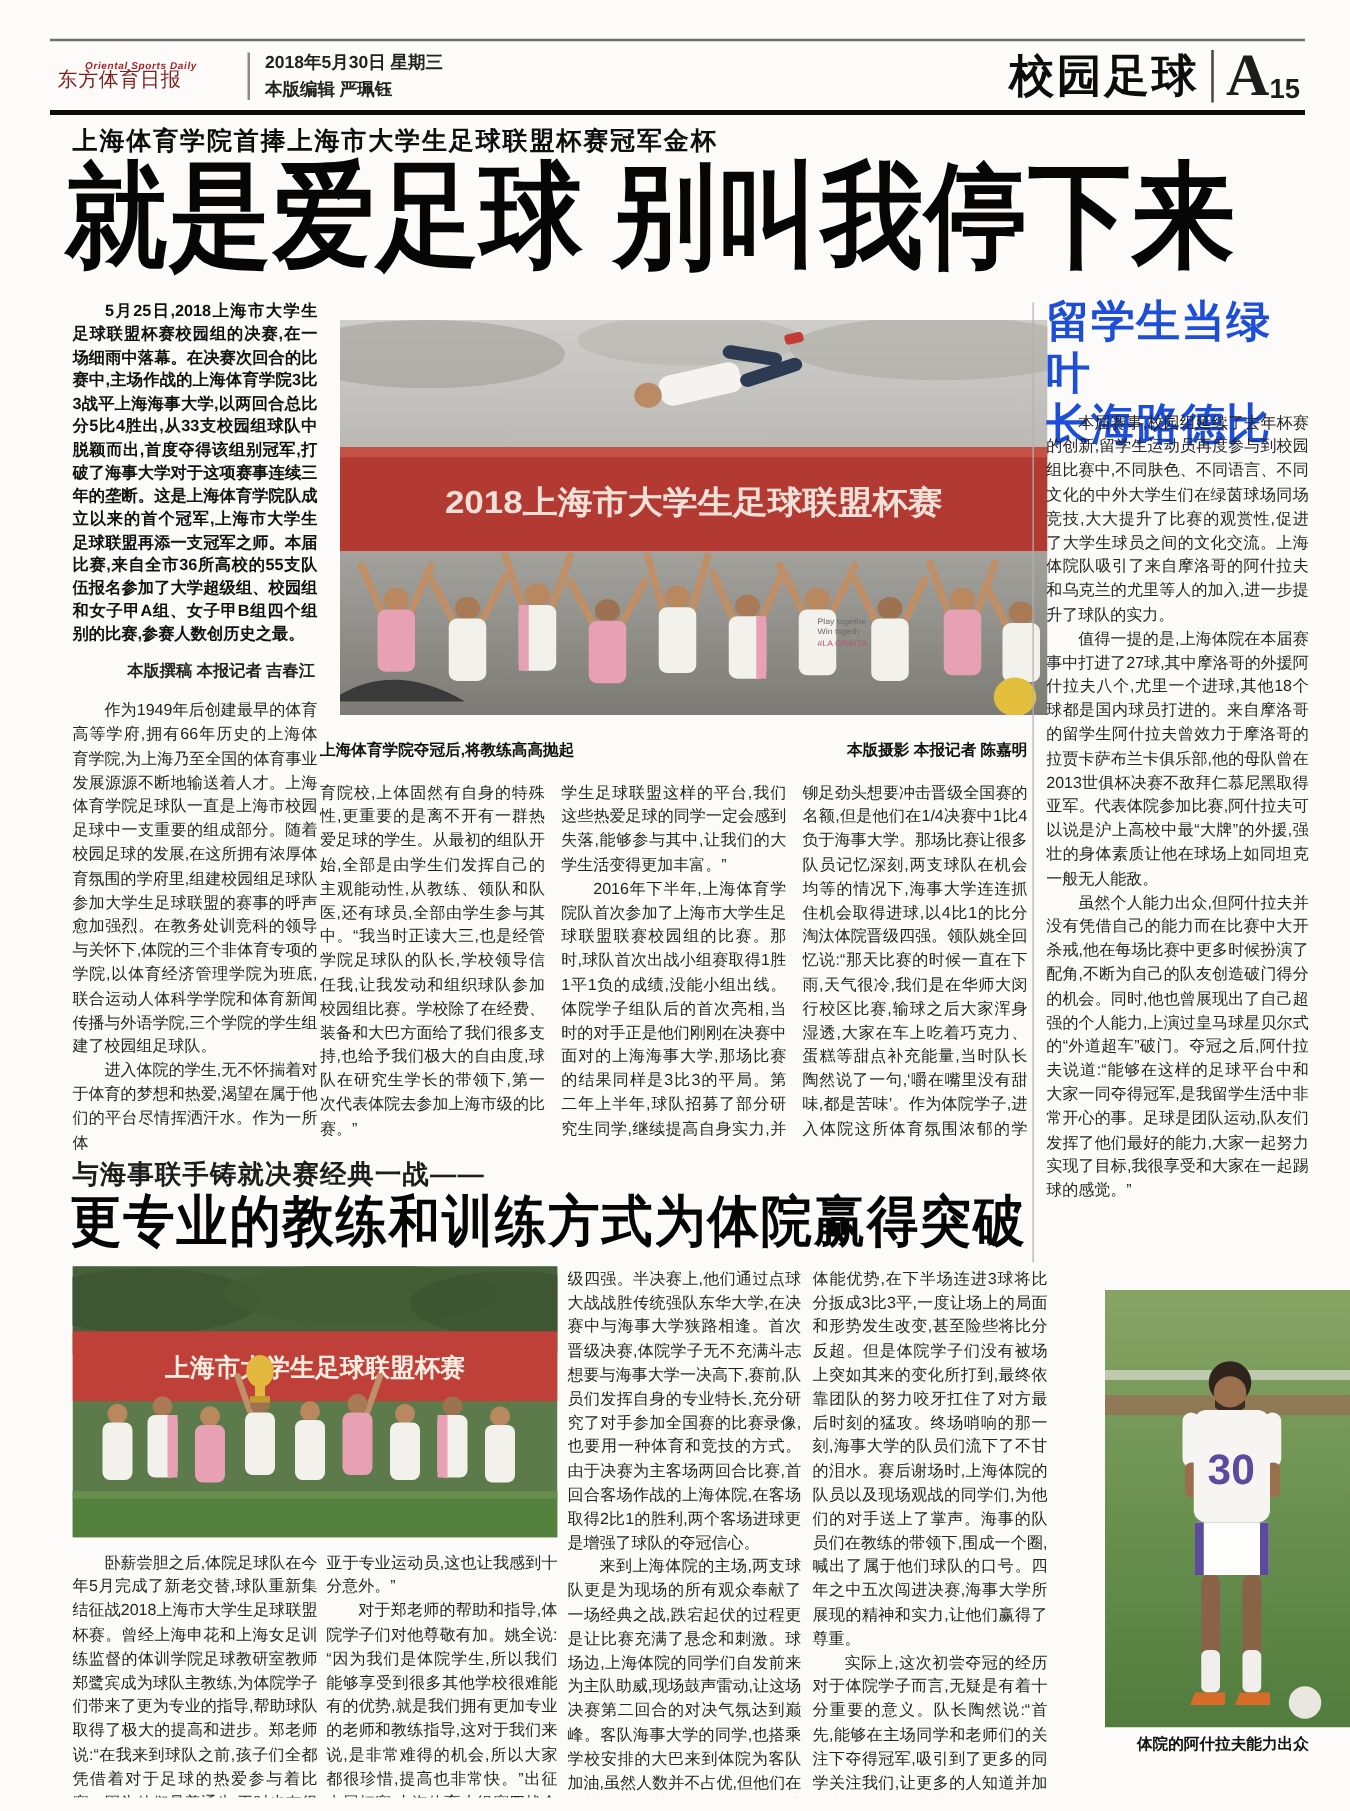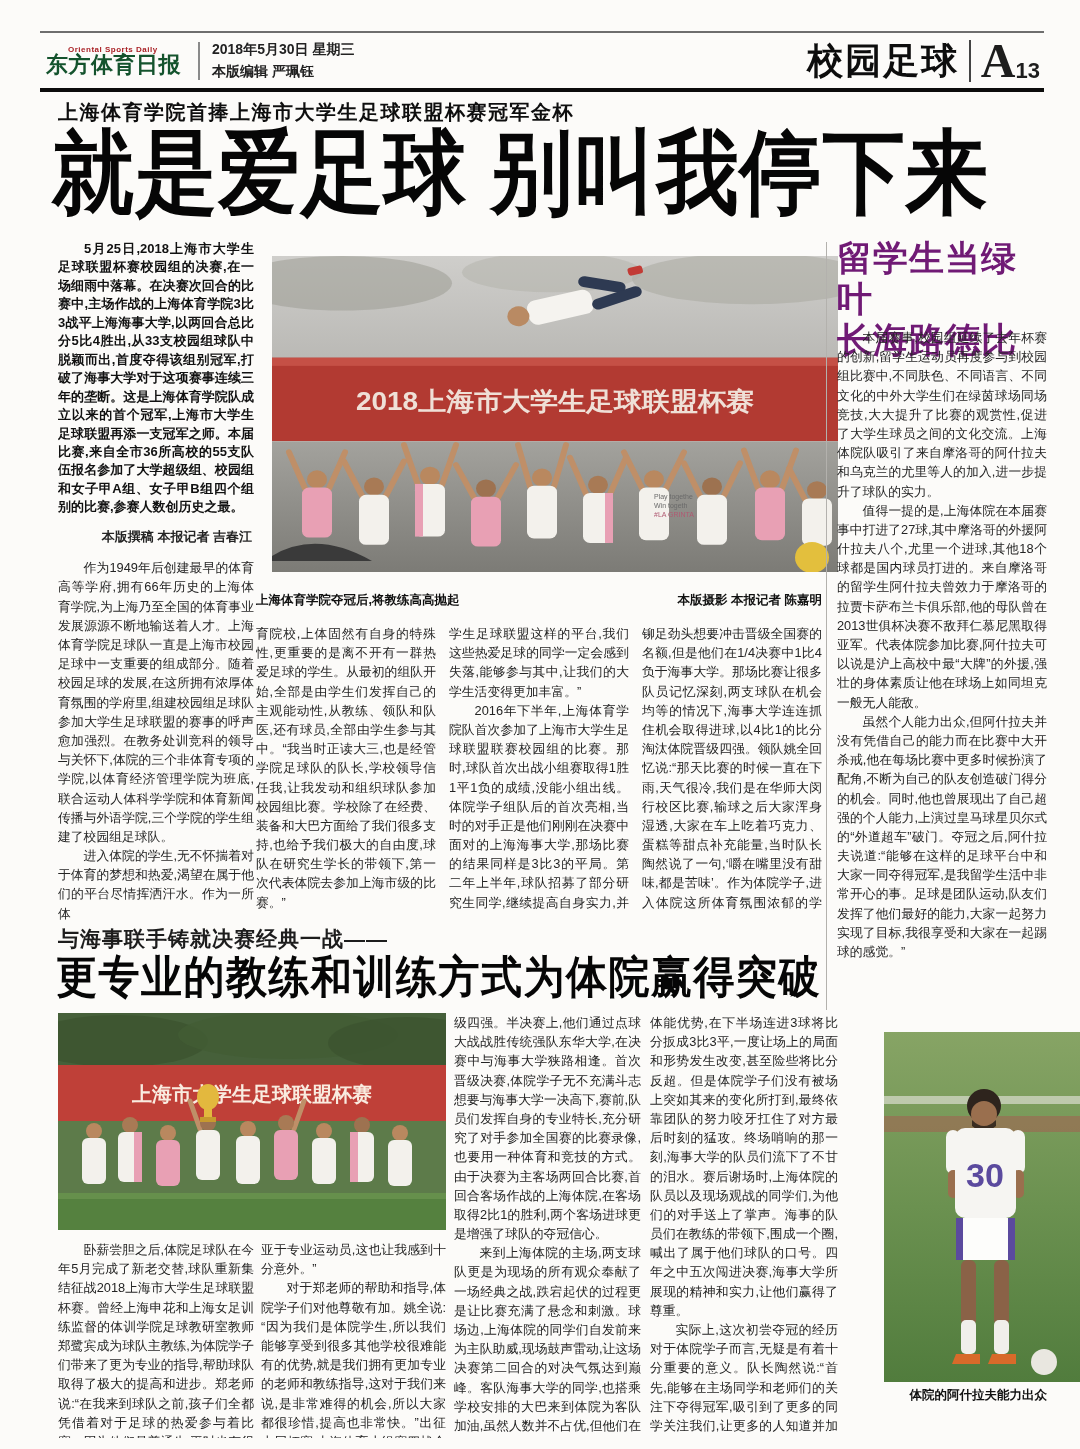--- a/index.html
+++ b/index.html
@@ -5,22 +5,22 @@
   html,body{margin:0;padding:0;background:#e8e6e2;}
   .page{
     position:relative; width:1080px; height:1449px; margin:0 auto;
     background:#fcfbf9; overflow:hidden; color:#1d1d1d;
     font-family:"Liberation Sans","DejaVu Sans",sans-serif;
   }
   
   .rule-top{position:absolute;left:40px;right:36px;top:31px;border-top:2px solid #6e6e6e;}
   .masthead{position:absolute;left:46px;right:40px;top:38px;height:46px;display:flex;align-items:center;}
   .logo{width:140px;line-height:1;}
-  .logo-en{color:#a81f24;font-size:8px;font-weight:bold;letter-spacing:.5px;margin-left:22px;}
-  .logo-cn{color:#14532d;font-size:22px;font-weight:700;letter-spacing:.5px;}
+  .logo-en{color:#a81f24;font-size:8px;font-style:italic;font-weight:bold;letter-spacing:.5px;margin-left:22px;}
+  .logo-cn{color:#7f1d1d;font-size:16px;font-weight:400;letter-spacing:.5px;}
   .vrule{width:2px;height:38px;background:#8a8a8a;margin:0 12px;}
   .vrule.thin{width:1.5px;height:42px;background:#444;margin:0 10px;}
   .dateblock{font-size:14px;font-weight:bold;line-height:1.55;color:#222;}
   .spacer{flex:1;}
   .section-title{font-size:36px;font-weight:900;color:#0d0d0d;letter-spacing:2px;}
   .pageno{display:flex;align-items:flex-end;line-height:1;}
   .pletter{font-size:48px;font-weight:900;font-family:"Liberation Serif","DejaVu Serif",serif;}
   .pnum{font-size:22px;font-weight:800;margin-bottom:3px;}
   .rule-thick{position:absolute;left:40px;right:36px;top:88px;border-top:4px solid #0c0c0c;}
   
@@ -33,21 +33,21 @@
   .intro{font-weight:bold;font-size:13px !important;line-height:1.42 !important;color:#111 !important;}
   .byline{font-weight:bold;text-align:right !important;text-indent:0 !important;margin:10px 2px 12px 0 !important;font-size:13px !important;}
   .caption{font-size:12.5px;font-weight:bold;color:#111;}
   
   .photo-main{position:absolute;left:256px;top:240px;width:566px;height:316px;margin:16px;}
   .caption-row{position:absolute;left:256px;top:592px;width:566px;display:flex;justify-content:space-between;}
   .mid-cols{position:absolute;left:256px;top:624px;width:566px;height:290px;display:flex;gap:13px;}
   .mcol{flex:1;overflow:hidden;}
   
   .sidebar-rule{position:absolute;left:826px;top:242px;height:768px;border-left:1px solid #b3b1ad;}
-  .sb-head{position:absolute;left:837px;top:238px;width:212px;font-size:35px;font-weight:900;line-height:1.17;color:#701a75;letter-spacing:1px;}
+  .sb-head{position:absolute;left:837px;top:238px;width:212px;font-size:35px;font-weight:900;line-height:1.17;color:#1d4ed8;letter-spacing:1px;}
   .sb-text{position:absolute;left:837px;top:328px;width:210px;height:684px;overflow:hidden;}
   .sb-photo{position:absolute;left:884px;top:1032px;width:203px;height:350px;margin:0;}
   .sb-caption{position:absolute;left:844px;top:1387px;width:203px;text-align:right;}
   
   .kicker2{position:absolute;left:58px;top:925px;font-size:21px;font-weight:800;letter-spacing:1px;white-space:nowrap;}
   .headline2{position:absolute;left:56px;top:948px;margin:0;font-size:41px;font-weight:900;letter-spacing:1.5px;white-space:nowrap;color:#060606;transform:scaleY(1.08);transform-origin:top left;}
   .photo-bottom{position:absolute;left:58px;top:1013px;width:388px;height:217px;margin:0;}
   .b-col1{position:absolute;left:58px;top:1240px;width:196px;height:198px;overflow:hidden;}
   .b-col2{position:absolute;left:261px;top:1240px;width:185px;height:198px;overflow:hidden;}
   .b-col3{position:absolute;left:454px;top:1013px;width:187px;height:425px;overflow:hidden;}
@@ -69,21 +69,21 @@
     <div class="vrule"></div>
     <div class="dateblock">
       <div>2018年5月30日 星期三</div>
       <div>本版编辑 严珮钰</div>
     </div>
     <div class="spacer"></div>
     <div class="section-title">校园足球</div>
     <div class="vrule thin"></div>
     <div class="pageno">
       <span class="pletter">A</span>
-      <span class="pnum">13</span>
+      <span class="pnum">15</span>
     </div>
   </header>
 
   <div class="rule-thick"></div>
 
   <div class="kicker">上海体育学院首捧上海市大学生足球联盟杯赛冠军金杯</div>
   <h1 class="headline">就是爱足球 别叫我停下来</h1>
 
   <div class="left-col bodytext">
     <p class="intro">5月25日,2018上海市大学生足球联盟杯赛校园组的决赛,在一场细雨中落幕。在决赛次回合的比赛中,主场作战的上海体育学院3比3战平上海海事大学,以两回合总比分5比4胜出,从33支校园组球队中脱颖而出,首度夺得该组别冠军,打破了海事大学对于这项赛事连续三年的垄断。这是上海体育学院队成立以来的首个冠军,上海市大学生足球联盟再添一支冠军之师。本届比赛,来自全市36所高校的55支队伍报名参加了大学超级组、校园组和女子甲A组、女子甲B组四个组别的比赛,参赛人数创历史之最。</p>

